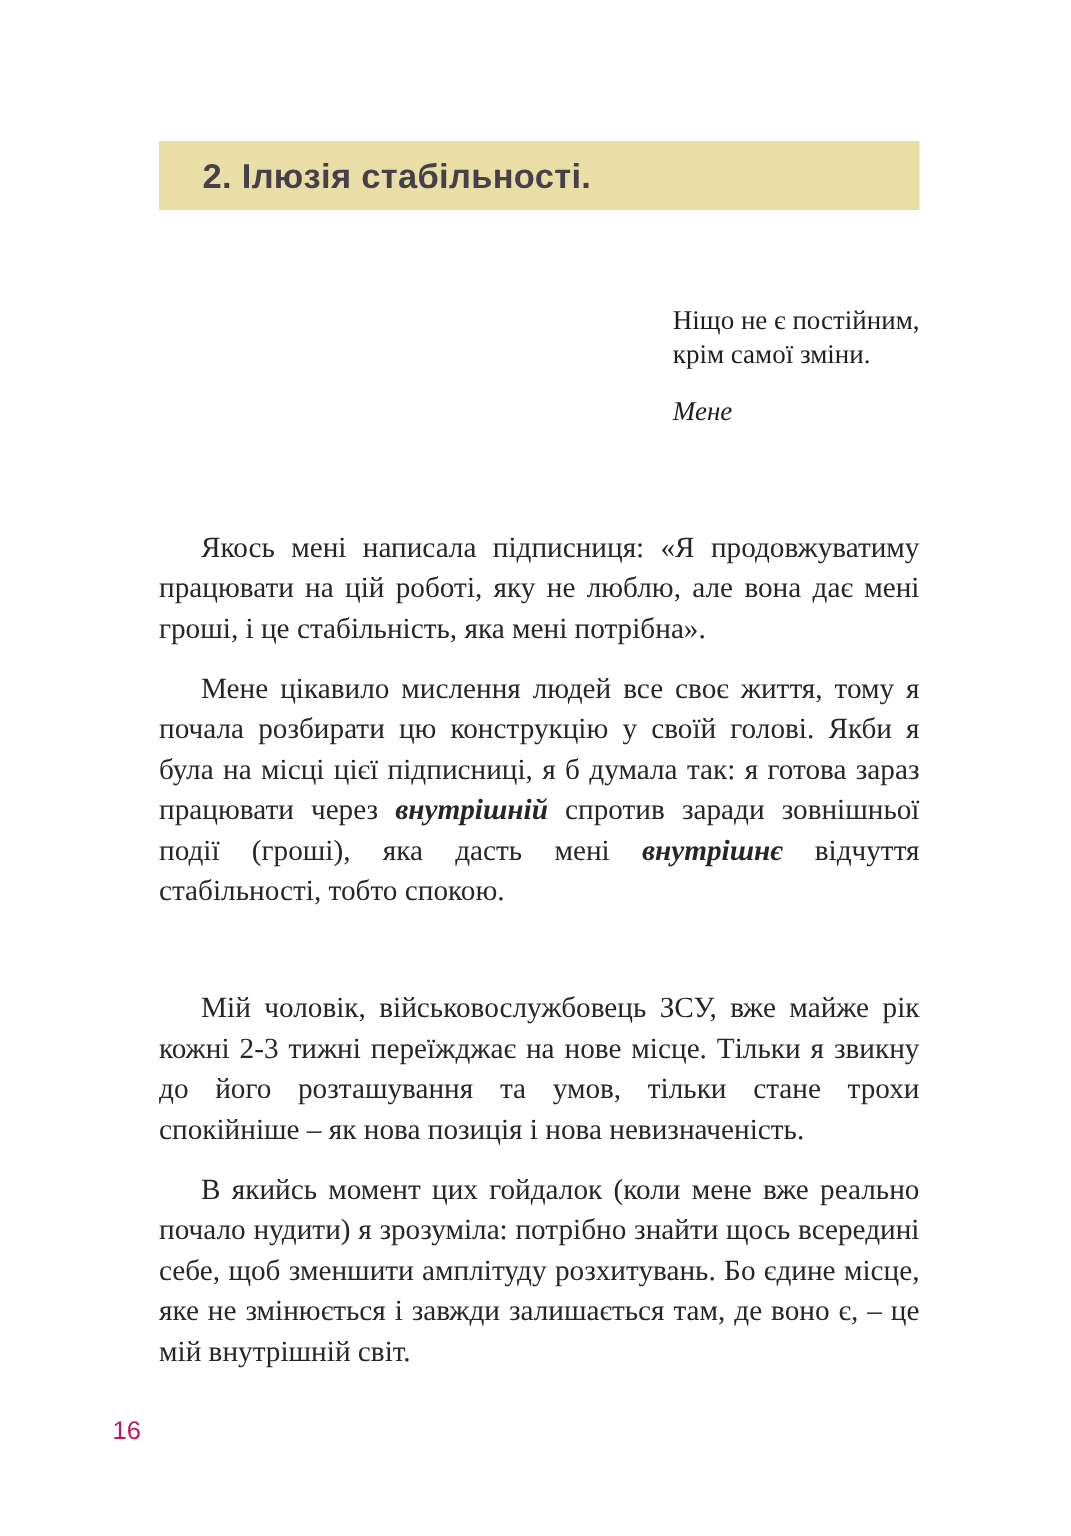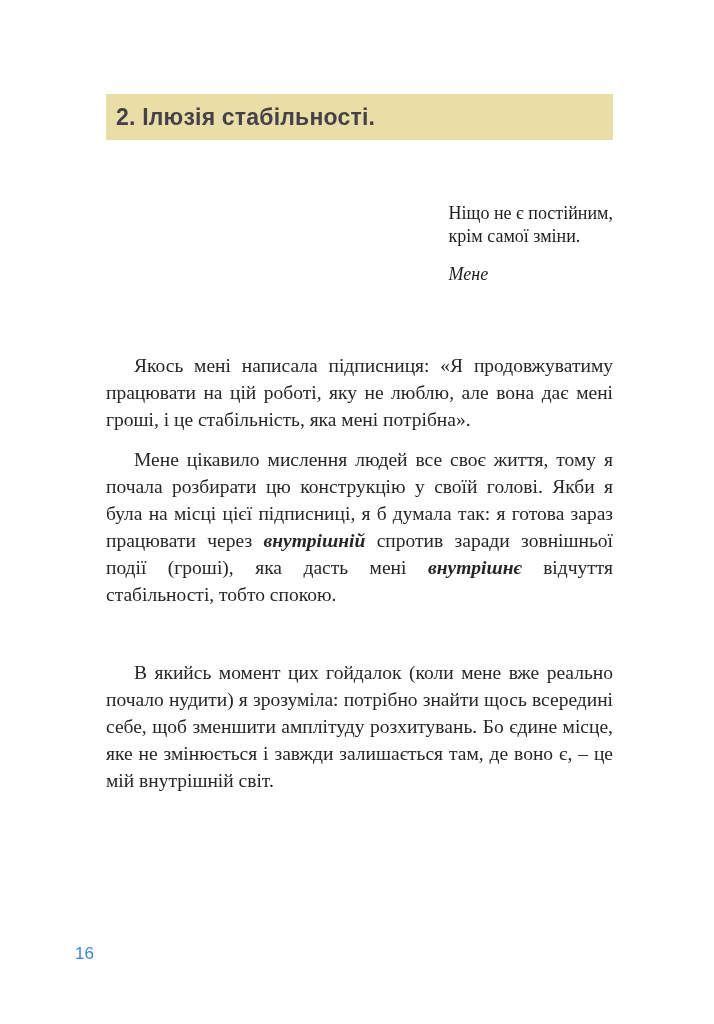--- a/index.html
+++ b/index.html
@@ -22,21 +22,21 @@
     height: 46px;
     background: #e9dfa6;
     display: flex;
     align-items: center;
   }
   .chapter-title {
     font-family: "Liberation Sans", sans-serif;
     font-weight: 700;
     font-size: 23px;
     color: #454049;
-    padding-left: 10px;
+    padding-left: 29px;
     letter-spacing: 0.2px;
     white-space: nowrap;
   }
   .epigraph {
     position: absolute;
     top: 202px;
     right: 101px;
     text-align: left;
     font-family: "Liberation Serif", serif;
     font-size: 18px;
@@ -68,21 +68,21 @@
   .bold-italic {
     font-weight: 700;
     font-style: italic;
   }
   .page-number {
     position: absolute;
     left: 75px;
     top: 944px;
     font-family: "Liberation Sans", sans-serif;
     font-size: 17px;
-    color: #3b82f6;
+    color: #be185d;
   }
 </style>
 </head>
 <body>
 
 <div class="page">
 
   <div class="chapter-band">
     <span class="chapter-title">2. Ілюзія стабільності.</span>
   </div>
@@ -94,19 +94,20 @@
   </div>
 
   <div class="body-text">
     <p>Якось мені написала підписниця: «Я продовжуватиму працювати на цій роботі, яку не люблю, але вона дає мені гроші, і це стабільність, яка мені потрібна».</p>
 
     <p><span>Мене цікавило мислення людей все своє життя, тому я почала розбирати цю конструкцію у своїй голові. Якби я була на місці цієї підписниці, я б думала так: я готова зараз працювати через </span><span class="bold-italic">внутрішній</span><span> спротив заради зовнішньої події (гроші), яка дасть мені </span><span class="bold-italic">внутрішнє</span><span> відчуття стабільності, тобто спокою.</span></p>
 
     <div class="section-break"></div>
 
 
+    <p>Мій чоловік, військовослужбовець ЗСУ, вже майже рік кожні 2-3 тижні переїжджає на нове місце. Тільки я звикну до його розташування та умов, тільки стане трохи спокійніше – як нова позиція і нова невизначеність.</p>
 
     <p>В якийсь момент цих гойдалок (коли мене вже реально почало нудити) я зрозуміла: потрібно знайти щось всередині себе, щоб зменшити амплітуду розхитувань. Бо єдине місце, яке не змінюється і завжди залишається там, де воно є, – це мій внутрішній світ.</p>
   </div>
 
   <div class="page-number">16</div>
 
 </div>
 
 </body></html>

